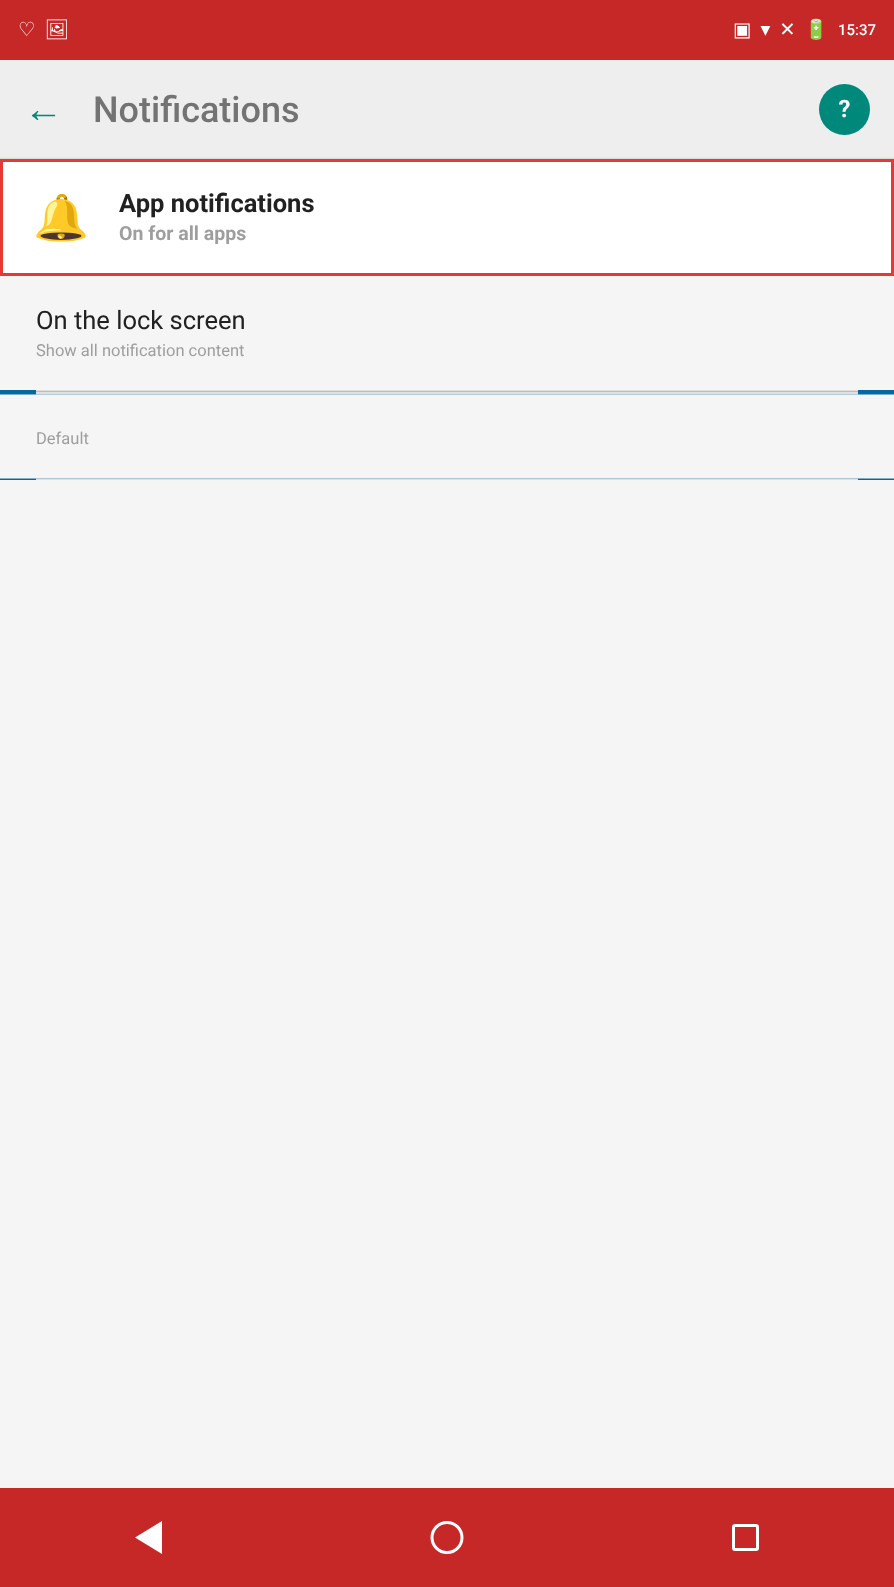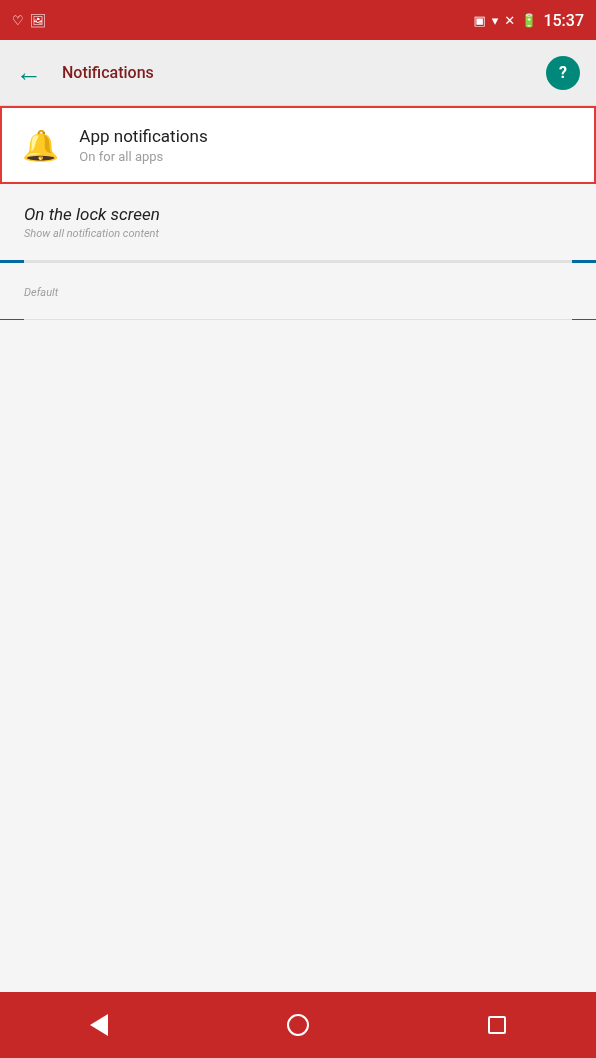--- a/index.html
+++ b/index.html
@@ -26,42 +26,42 @@
       align-items: center;
       gap: 6px;
     }
     .status-bar-right {
       display: flex;
       align-items: center;
       gap: 6px;
     }
     .status-time {
       color: white;
-      font-size: 16px;
+      font-size: 10px;
       font-weight: 500;
       text-align: right;
     }
     .status-icon {
       color: white;
       font-size: 13px;
     }
 
     
     .app-bar {
       background: #eeeeee;
       height: 66px;
       display: flex;
       align-items: center;
       padding: 0 16px;
       gap: 20px;
       border-bottom: 1px solid #ddd;
     }
     .app-bar-title {
-      color: #7f1d1d;
-      font-size: 16px;
+      color: #737373;
+      font-size: 24px;
       font-weight: 500;
       flex: 1;
     }
     .back-icon {
       color: #00897b;
       font-size: 26px;
       cursor: pointer;
     }
     .help-icon-btn {
       width: 34px;
@@ -89,33 +89,33 @@
       gap: 20px;
       margin-bottom: 0;
     }
     .bell-icon {
       color: #757575;
       font-size: 30px;
     }
     .row-text-main {
       font-size: 17px;
       color: #212121;
-      font-weight: 400;
+      font-weight: 700;
     }
     .row-text-sub {
       font-size: 13px;
       color: #9e9e9e;
       margin-top: 3px;
+      font-weight: bold;
     }
 
     
     .settings-section {
       background: #0369a1;
       padding: 0;
-      font-style: italic;
     }
     .settings-row {
       background: #f5f5f5;
       padding: 20px 24px;
       display: flex;
       align-items: center;
       justify-content: space-between;
       border-bottom: none;
     }
     .settings-row-text {}

